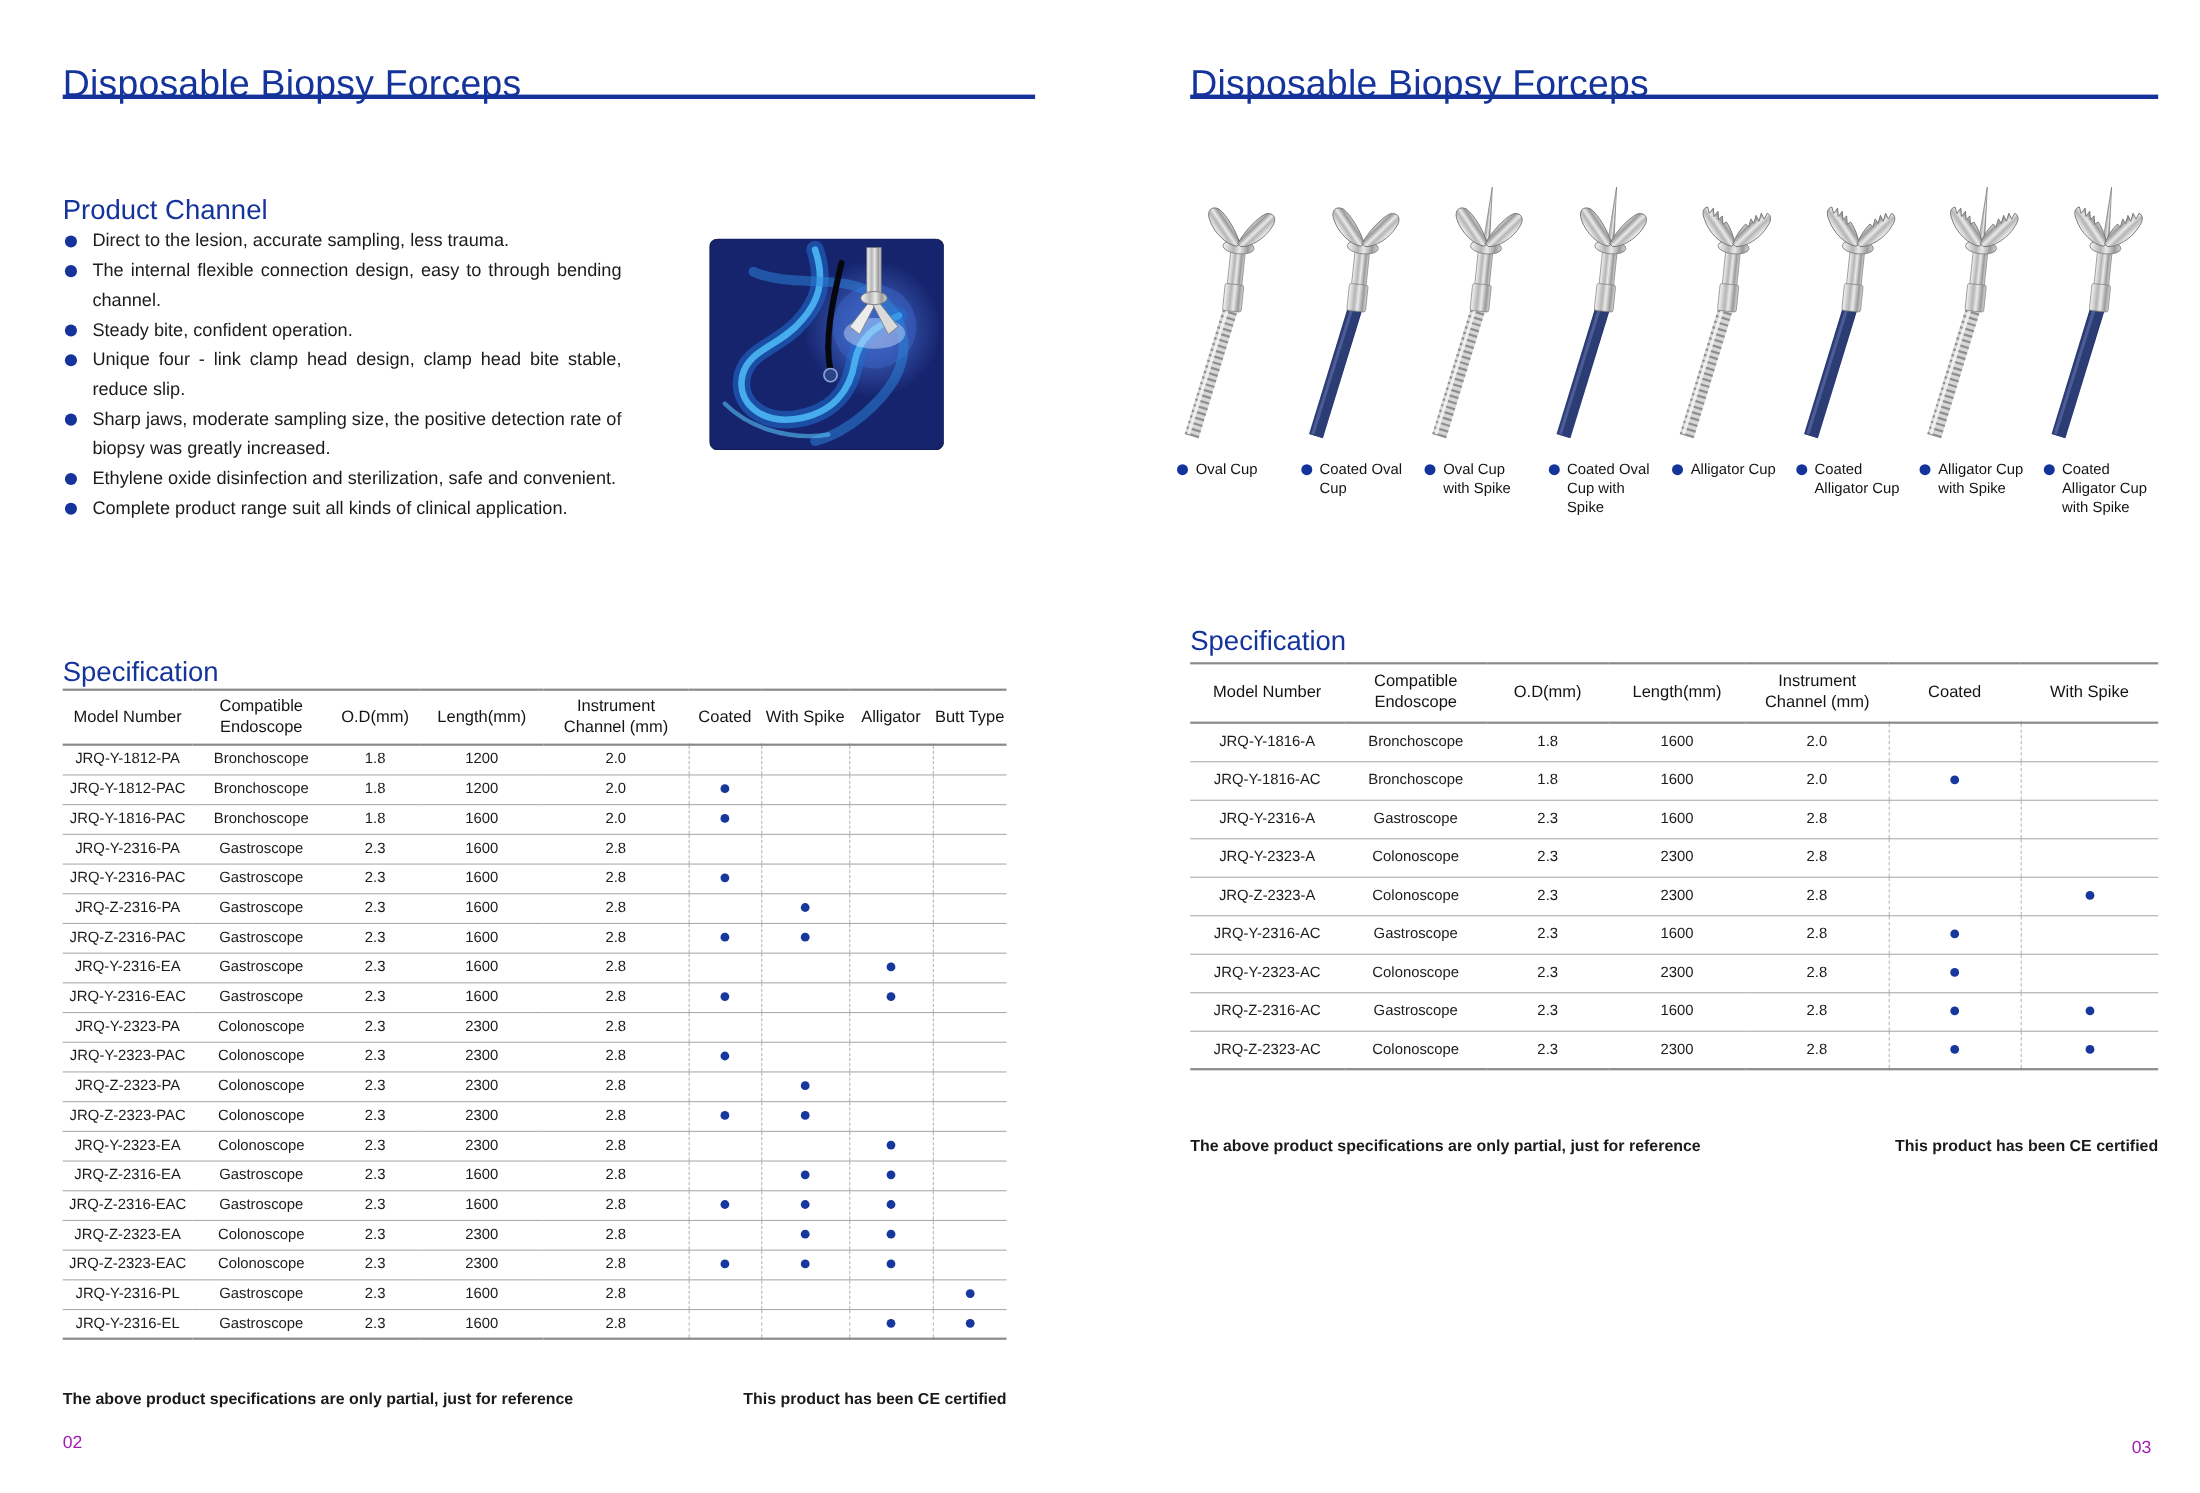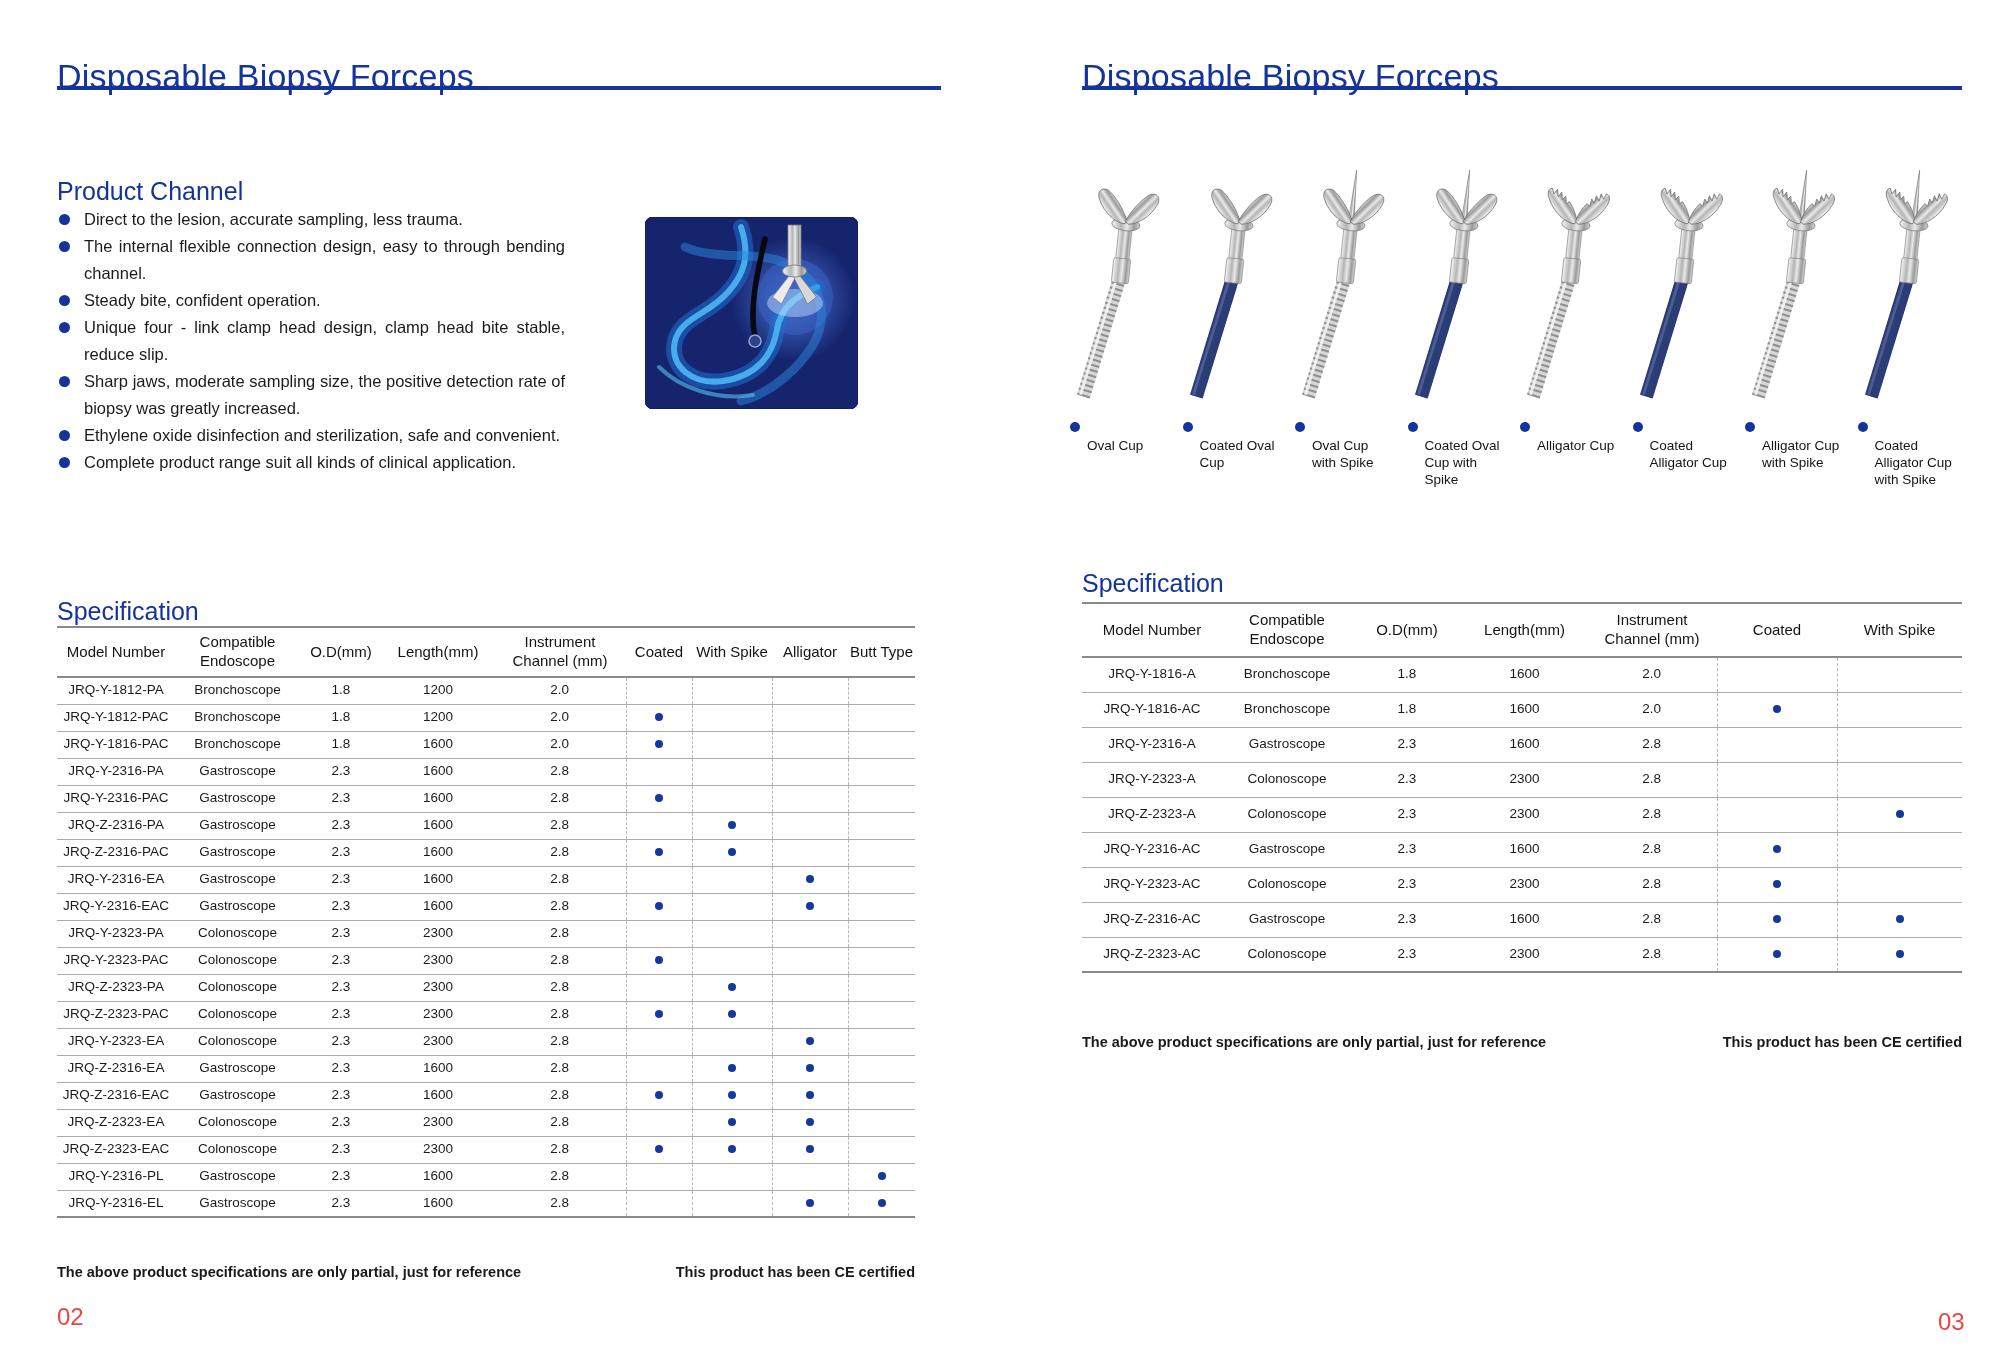--- a/index.html
+++ b/index.html
@@ -24,28 +24,28 @@
   table.spec tbody tr{border-bottom:1px solid #ababab;}
   table.spec tbody tr:last-child{border-bottom:2px solid #8a8a8a;}
   table.spec tbody td.bool{border-left:1px dashed #b8b8b8;}
   #table-left thead tr{height:50px;}
   #table-left tbody tr{height:27px;}
   #table-right thead tr{height:54px;}
   #table-right tbody tr{height:35px;}
   .check-dot{display:inline-block;width:8px;height:8px;border-radius:50%;background:#16379c;}
   
   .notes{display:flex;justify-content:space-between;font-size:14.5px;font-weight:bold;color:#1a1a1a;margin-top:12px;}
-  .pagenum{font-size:24px;color:#ef4444;}
+  .pagenum{font-size:16px;color:#a21caf;}
   
   #products-row{display:flex;width:900px;}
   .product{width:112.5px;display:flex;flex-direction:column;align-items:center;}
   .product svg{width:104px;height:250px;display:block;}
   .product-label{display:flex;gap:7px;align-self:flex-start;margin-top:10px;padding-left:2px;}
   .product-label .bullet{position:static;flex:0 0 auto;margin-top:4px;width:10px;height:10px;}
-  .product-label span.lbl{font-size:13.5px;line-height:17px;color:#141414;max-width:84px;margin-top:19px;}
+  .product-label span.lbl{font-size:13.5px;line-height:17px;color:#141414;max-width:84px;}
   figure{margin:0;}
 </style>
 </head>
 <body>
 
 <svg width="0" height="0" style="position:absolute" aria-hidden="true">
   <defs>
     <linearGradient id="gMetal" x1="0" y1="0" x2="1" y2="0">
       <stop offset="0" stop-color="#f5f5f5"></stop>
         <stop offset="0.35" stop-color="#b5b5b5"></stop>

